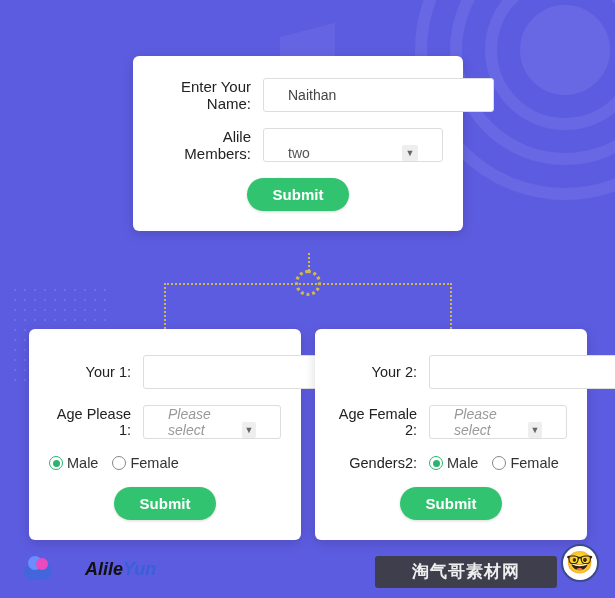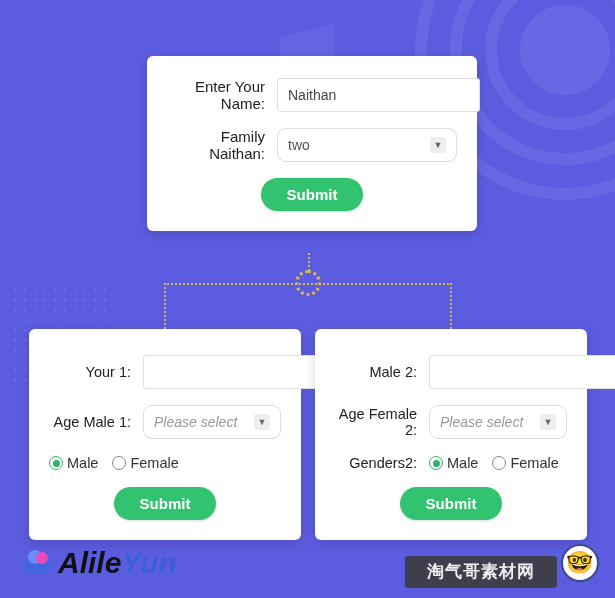--- a/index.html
+++ b/index.html
@@ -46,53 +46,52 @@
   background: #6565e3;
   transform: skewY(-15deg);
 }
 .card {
   position: absolute;
   background: #fff;
   border-radius: 6px;
   box-shadow: 0 3px 12px rgba(0,0,0,0.15);
   padding: 22px 20px 20px 20px;
 }
-.card-main { top: 56px; left: 147px; width: 330px; }
+.card-main { top: 56px; left: 133px; width: 330px; }
 .card-left { top: 329px; left: 29px; width: 272px; padding-top: 26px;}
 .card-right { top: 329px; left: 315px; width: 272px; padding-top: 26px;}
 .row {
   display: flex;
   align-items: center;
   margin-bottom: 16px;
 }
 .row label {
   flex: 0 0 110px;
   text-align: right;
   padding-right: 12px;
   font-size: 15px;
   color: #222;
 }
 .card-left .row label, .card-right .row label { flex: 0 0 94px; font-size: 14.5px;}
 .input, .select {
   flex: 1;
   height: 34px;
   border: 1px solid #ddd;
   border-radius: 3px;
-  padding: 0 10px;
+  padding: 0 24px;
   font-size: 14px;
   color: #444;
   background: #fff;
 }
 .select {
   display: flex;
-  align-items: center;
+  align-items: flex-end;
   justify-content: space-between;
   cursor: pointer;
   color: #888;
-  border-radius: 9px;
 }
 .select span:first-child { color: #555; }
 .select.placeholder span:first-child { color: #999; font-style: italic; }
 .caret {
   width: 16px;
   height: 16px;
   background: #eee;
   border-radius: 2px;
   display: flex;
   align-items: center;
@@ -141,24 +140,24 @@
   position: absolute; left: 131px; top: 17px; width: 26px; height: 26px;
   border: 3px dotted #d4b94a; border-radius: 50%; background: #5c5ce0;
 }
 .logo {
   position: absolute; left: 22px; bottom: 18px; display: flex; align-items: center; gap: 6px;
 }
 .logo-icon { width: 30px; height: 22px; position: relative; }
 .cloud { width: 28px; height: 17px; background: #4466dd; border-radius: 10px; position: absolute; bottom: 0; left: 2px;}
 .cloud::before { content:""; position:absolute; width:14px; height:14px; background:#6a8dff; border-radius:50%; top:-7px; left:4px;}
 .cloud2 { width:12px; height:12px; background:#e94bbf; border-radius:50%; position:absolute; top:0; left:14px;}
-.logo-text { font-size: 30px; font-weight: bold; font-style: italic; color: #111; }
+.logo-text { font-size: 18px; font-weight: bold; font-style: italic; color: #111; margin-left: 27px; }
 .logo-text span { color: #3a60d8; }
 .watermark {
-  position: absolute; right: 58px; bottom: 10px; width: 152px;
+  position: absolute; right: 58px; bottom: 10px; width: 182px;
   background: rgba(60,60,65,0.93); color: #eee; text-align: center;
   padding: 6px 4px; border-radius: 3px; line-height: 1.2;
 }
 .watermark .wm1 { font-size: 17px; letter-spacing: 1px; font-weight: bold;}
 .watermark .wm2 { font-size: 13px; letter-spacing: 2px; color: #ccc;}
 .emoji-badge {
   position: absolute; right: 16px; bottom: 16px; width: 38px; height: 38px;
   border: 2.5px solid #3b4a8a; border-radius: 50%; background: #fff;
   display:flex; align-items:center; justify-content:center; font-size:22px;
 }
@@ -174,21 +173,21 @@
 </div>
 <div class="bg-dots"></div>
 <div class="bg-shape"></div>
 
 <div class="card card-main">
   <div class="row">
     <label>Enter Your Name:</label>
     <input class="input" value="Naithan" style="">
   </div>
   <div class="row">
-    <label>Family Naithan:</label>
+    <label>Alile Members:</label>
     <div class="select">
       <span>two</span>
       <span class="caret">▼</span>
     </div>
   </div>
   <div class="submit-row">
     <button class="btn">Submit</button>
   </div>
 </div>
 
@@ -199,21 +198,21 @@
   <div class="conn-vl"></div>
   <div class="conn-vr"></div>
 </div>
 
 <div class="card card-left">
   <div class="row">
     <label>Your 1:</label>
     <input class="input" value="" style="">
   </div>
   <div class="row">
-    <label>Age Male 1:</label>
+    <label>Age Please 1:</label>
     <div class="select placeholder">
       <span>Please select</span>
       <span class="caret">▼</span>
     </div>
   </div>
   <div class="row">
     <div class="radios">
       <div class="radio">
         <span class="radio-circle sel"></span>
         <span>Male</span>
@@ -224,21 +223,21 @@
       </div>
     </div>
   </div>
   <div class="submit-row">
     <button class="btn">Submit</button>
   </div>
 </div>
 
 <div class="card card-right">
   <div class="row">
-    <label>Male 2:</label>
+    <label>Your 2:</label>
     <input class="input" value="" style="">
   </div>
   <div class="row">
     <label>Age Female 2:</label>
     <div class="select placeholder">
       <span>Please select</span>
       <span class="caret">▼</span>
     </div>
   </div>
   <div class="row">

